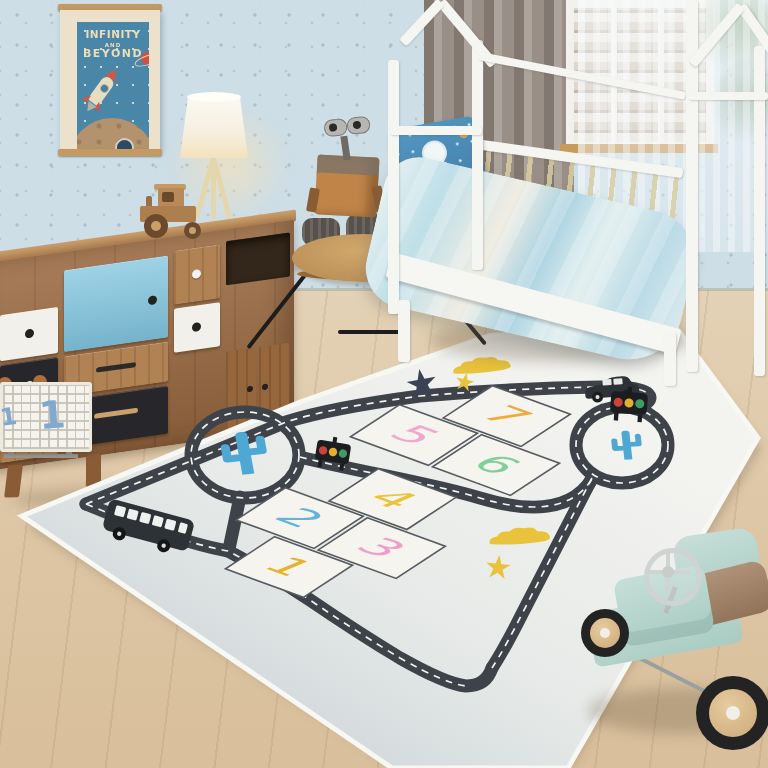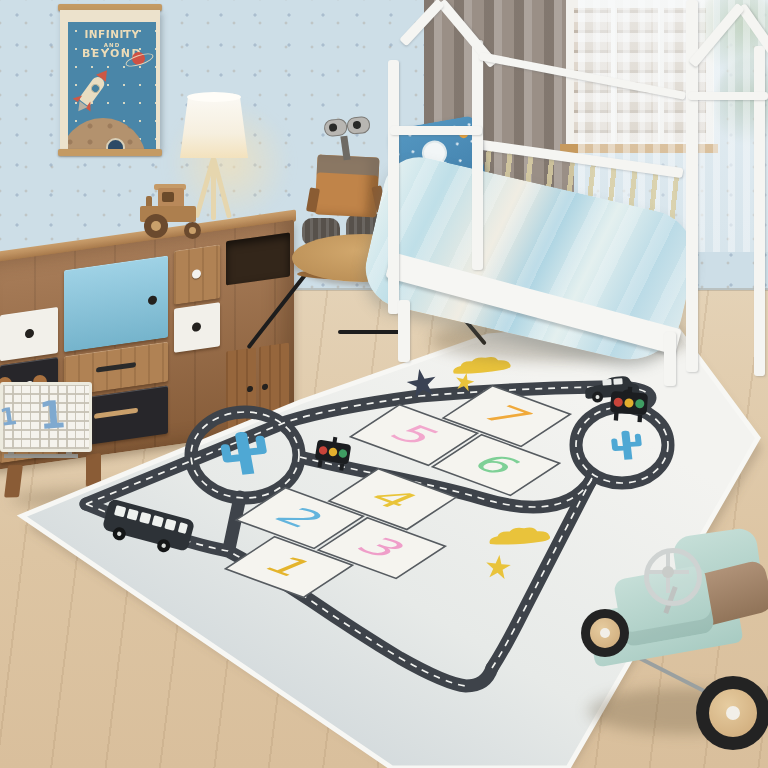--- a/index.html
+++ b/index.html
@@ -33,21 +33,21 @@
   .sill{left:560px;top:144px;width:158px;height:9px;background:#c79a5e}
   .green{filter:blur(2px);border-radius:50%}
   .sheer{left:578px;top:0;width:190px;height:252px;
     background:linear-gradient(180deg, rgba(247,250,252,.62), rgba(243,247,249,.26)),
       repeating-linear-gradient(90deg, rgba(255,255,255,.4) 0 7px, transparent 7px 15px)}
 
   
   .poster-wrap{left:58px;top:4px;width:104px;height:152px}
   .p-bar{left:0;width:104px;height:7px;background:#c49a63;border-radius:2px;box-shadow:0 1px 2px rgba(60,40,20,.4)}
   .p-paper{left:2px;top:6px;width:100px;height:140px;background:#ece2cc;box-shadow:2px 3px 6px rgba(70,80,90,.35)}
-  .p-inner{left:8px;top:12px;width:88px;height:128px;background:#4a86a8;overflow:hidden;
+  .p-inner{left:17px;top:12px;width:72px;height:128px;background:#4a86a8;overflow:hidden;
     background-image:radial-gradient(circle, rgba(240,230,200,.85) .8px, transparent 1.4px);
     background-size:16px 18px}
   .p-txt{width:100%;text-align:center;color:#ecdcb8;font-weight:bold;line-height:1.1}
   .p-line1{font-size:10.5px;letter-spacing:.5px;margin-top:7px}
   .p-line2{font-size:5.5px;letter-spacing:1px;margin-top:1px}
   .p-line3{font-size:11px;letter-spacing:1.5px}
   .p-planet{left:64px;top:30px;width:13px;height:13px;background:#cf5143;border-radius:50%}
   .p-ring{left:57px;top:33px;width:27px;height:8px;border:1.5px solid rgba(235,220,190,.9);border-radius:50%;transform:rotate(-18deg)}
   .rocket{left:14px;top:46px;width:22px;height:46px;transform:rotate(36deg)}
   .r-body{left:4px;top:8px;width:13px;height:30px;background:#e9ddc1;border-radius:6px 6px 3px 3px}

